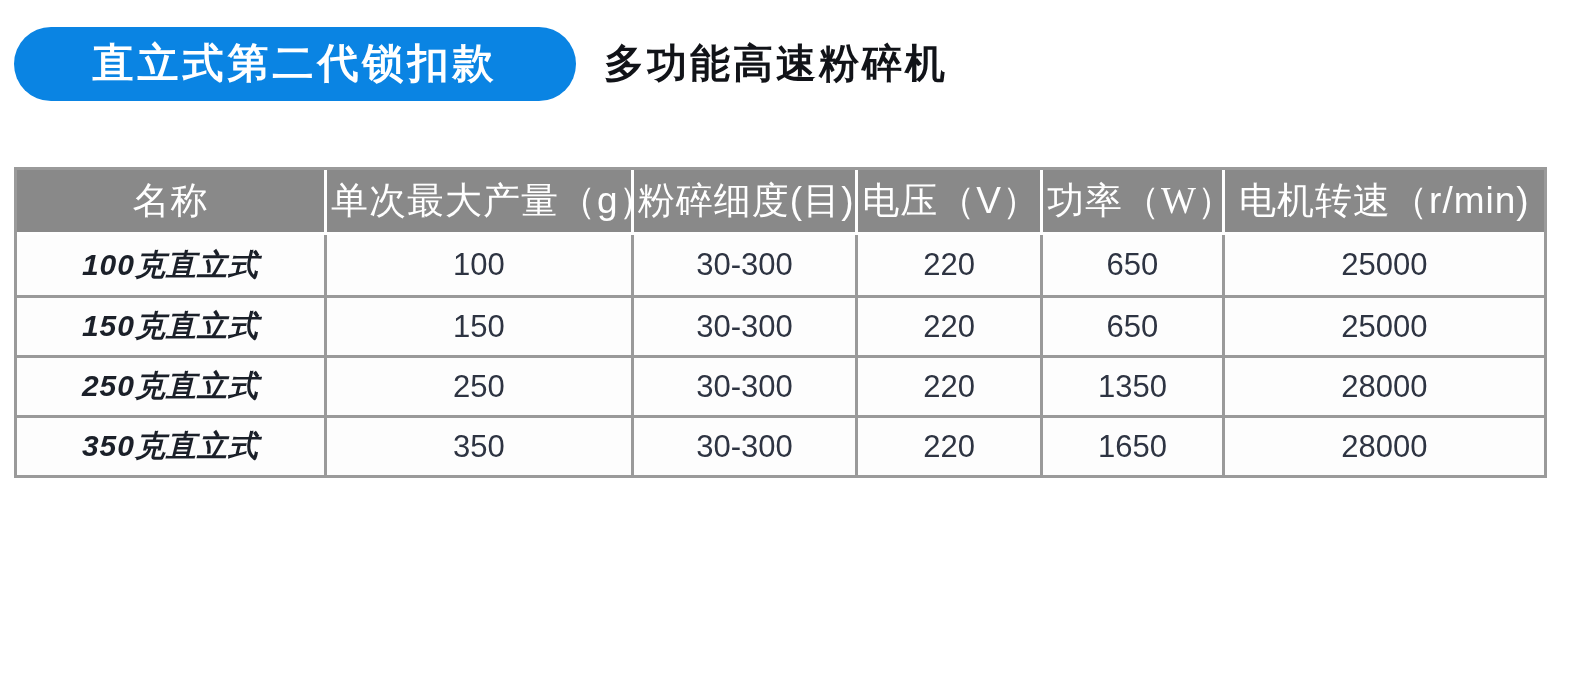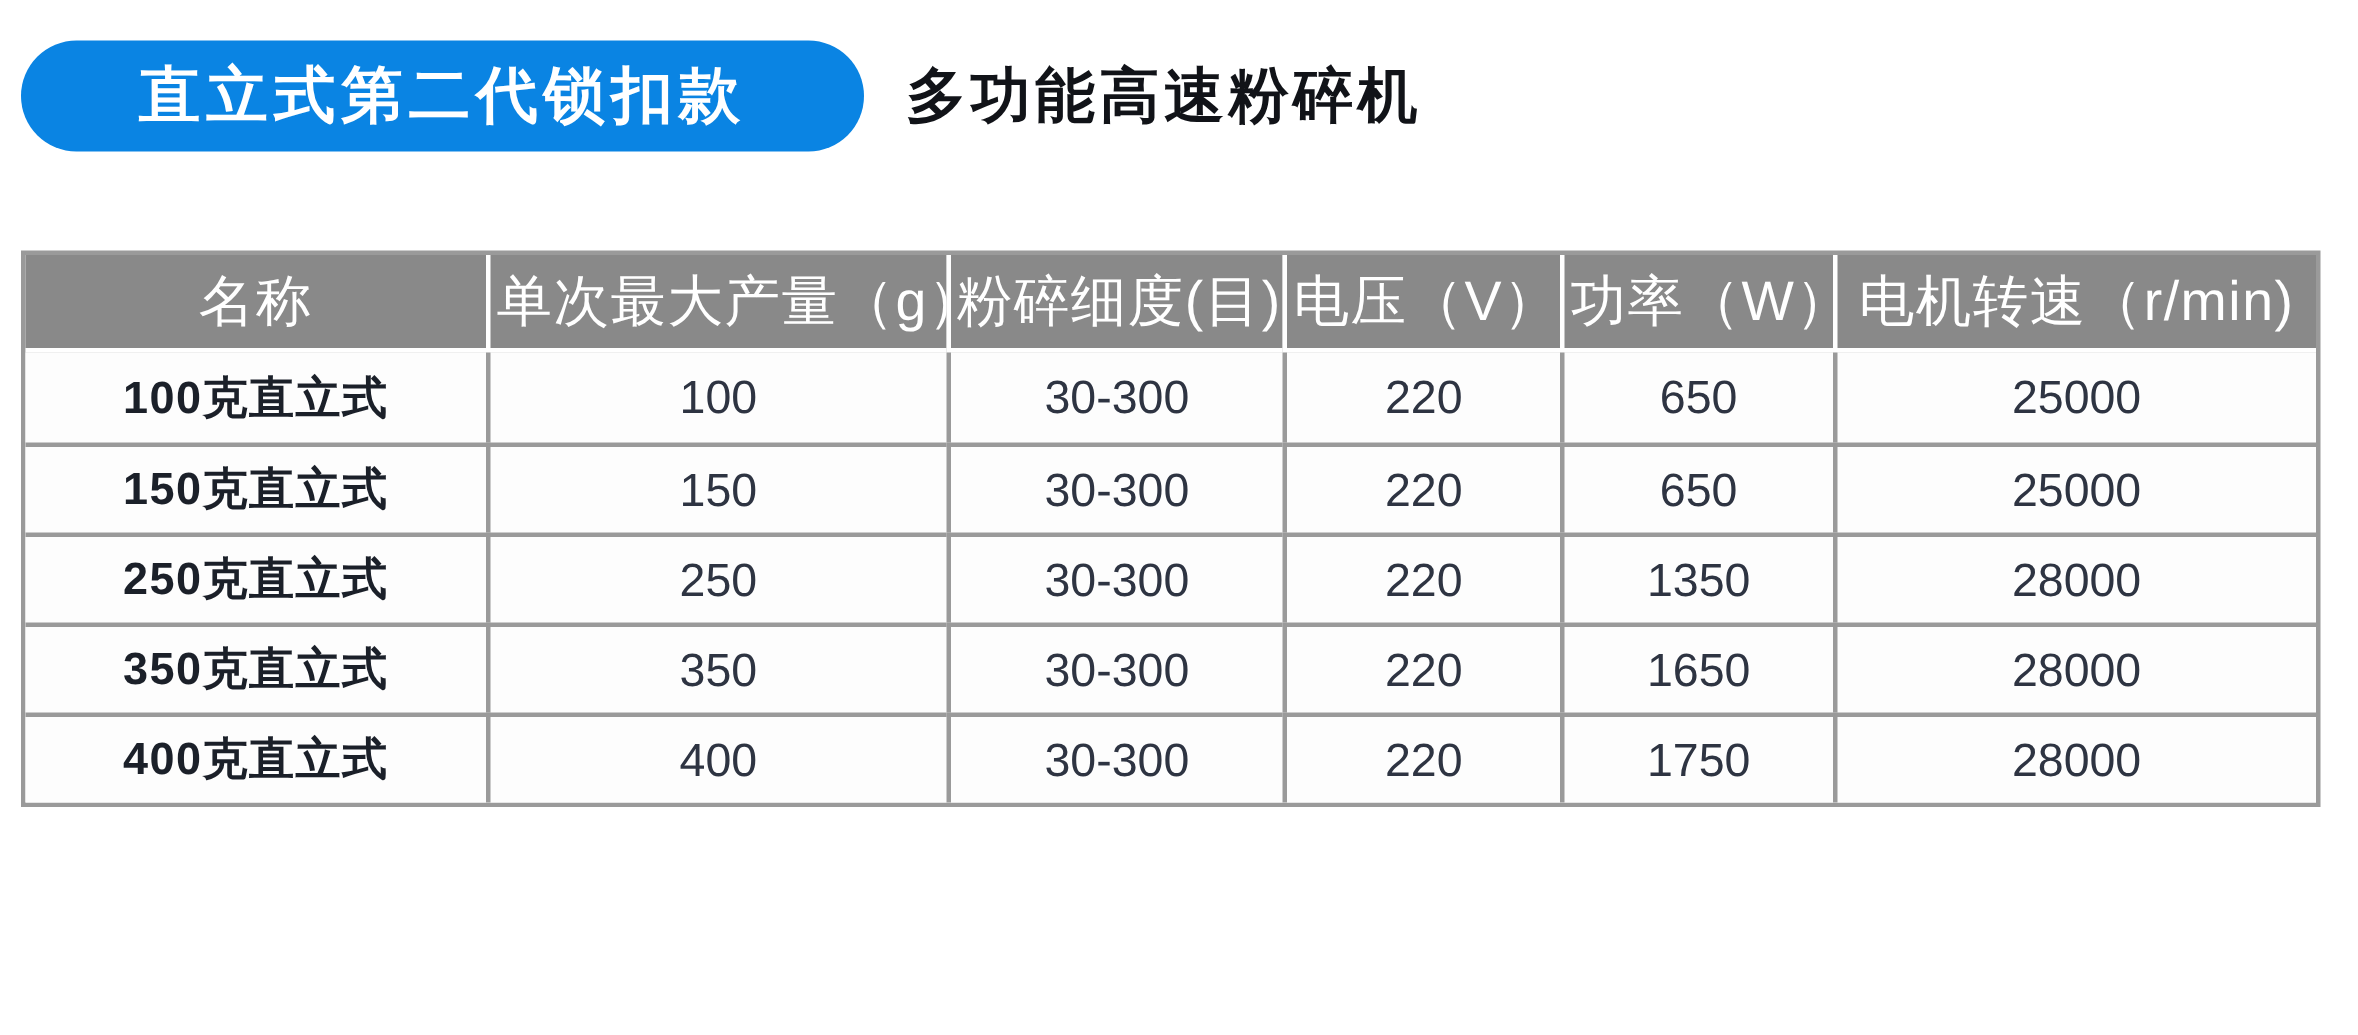--- a/index.html
+++ b/index.html
@@ -85,27 +85,28 @@
     white-space: nowrap;
     overflow: hidden;
   }
   .spec-table td:first-child { border-left: none; }
   .spec-table tbody tr:first-child td { border-top: none; }
   .spec-table td.name-cell {
     font-weight: 700;
     color: #1b2029;
     font-size: 30px;
     letter-spacing: 1px;
+    font-style: italic;
   }
   
   .spec-table th:nth-child(1) { width: 20.1%; }
   .spec-table th:nth-child(2) { width: 20.1%; }
   .spec-table th:nth-child(3) { width: 14.7%; }
   .spec-table th:nth-child(4) { width: 12.1%; }
-  .spec-table th:nth-child(5) { width: 11.9%; }
+  .spec-table th:nth-child(5) { width: 11.9%; font-family: Liberation Serif, serif; }
   .spec-table th:nth-child(6) { width: 21.1%; }
 </style>
 </head>
 <body>
 
 <div class="page">
 
   <div class="top-bar">
     <div class="badge-pill">
       <span>直立式第二代锁扣款</span>
@@ -151,25 +152,17 @@
             <td>28000</td>
           </tr>
           <tr>
             <td class="name-cell">350克直立式</td>
             <td>350</td>
             <td>30-300</td>
             <td>220</td>
             <td>1650</td>
             <td>28000</td>
           </tr>
-          <tr>
-            <td class="name-cell">400克直立式</td>
-            <td>400</td>
-            <td>30-300</td>
-            <td>220</td>
-            <td>1750</td>
-            <td>28000</td>
-          </tr>
         </tbody>
     </table>
   </div>
 
 </div>
 
 </body></html>

